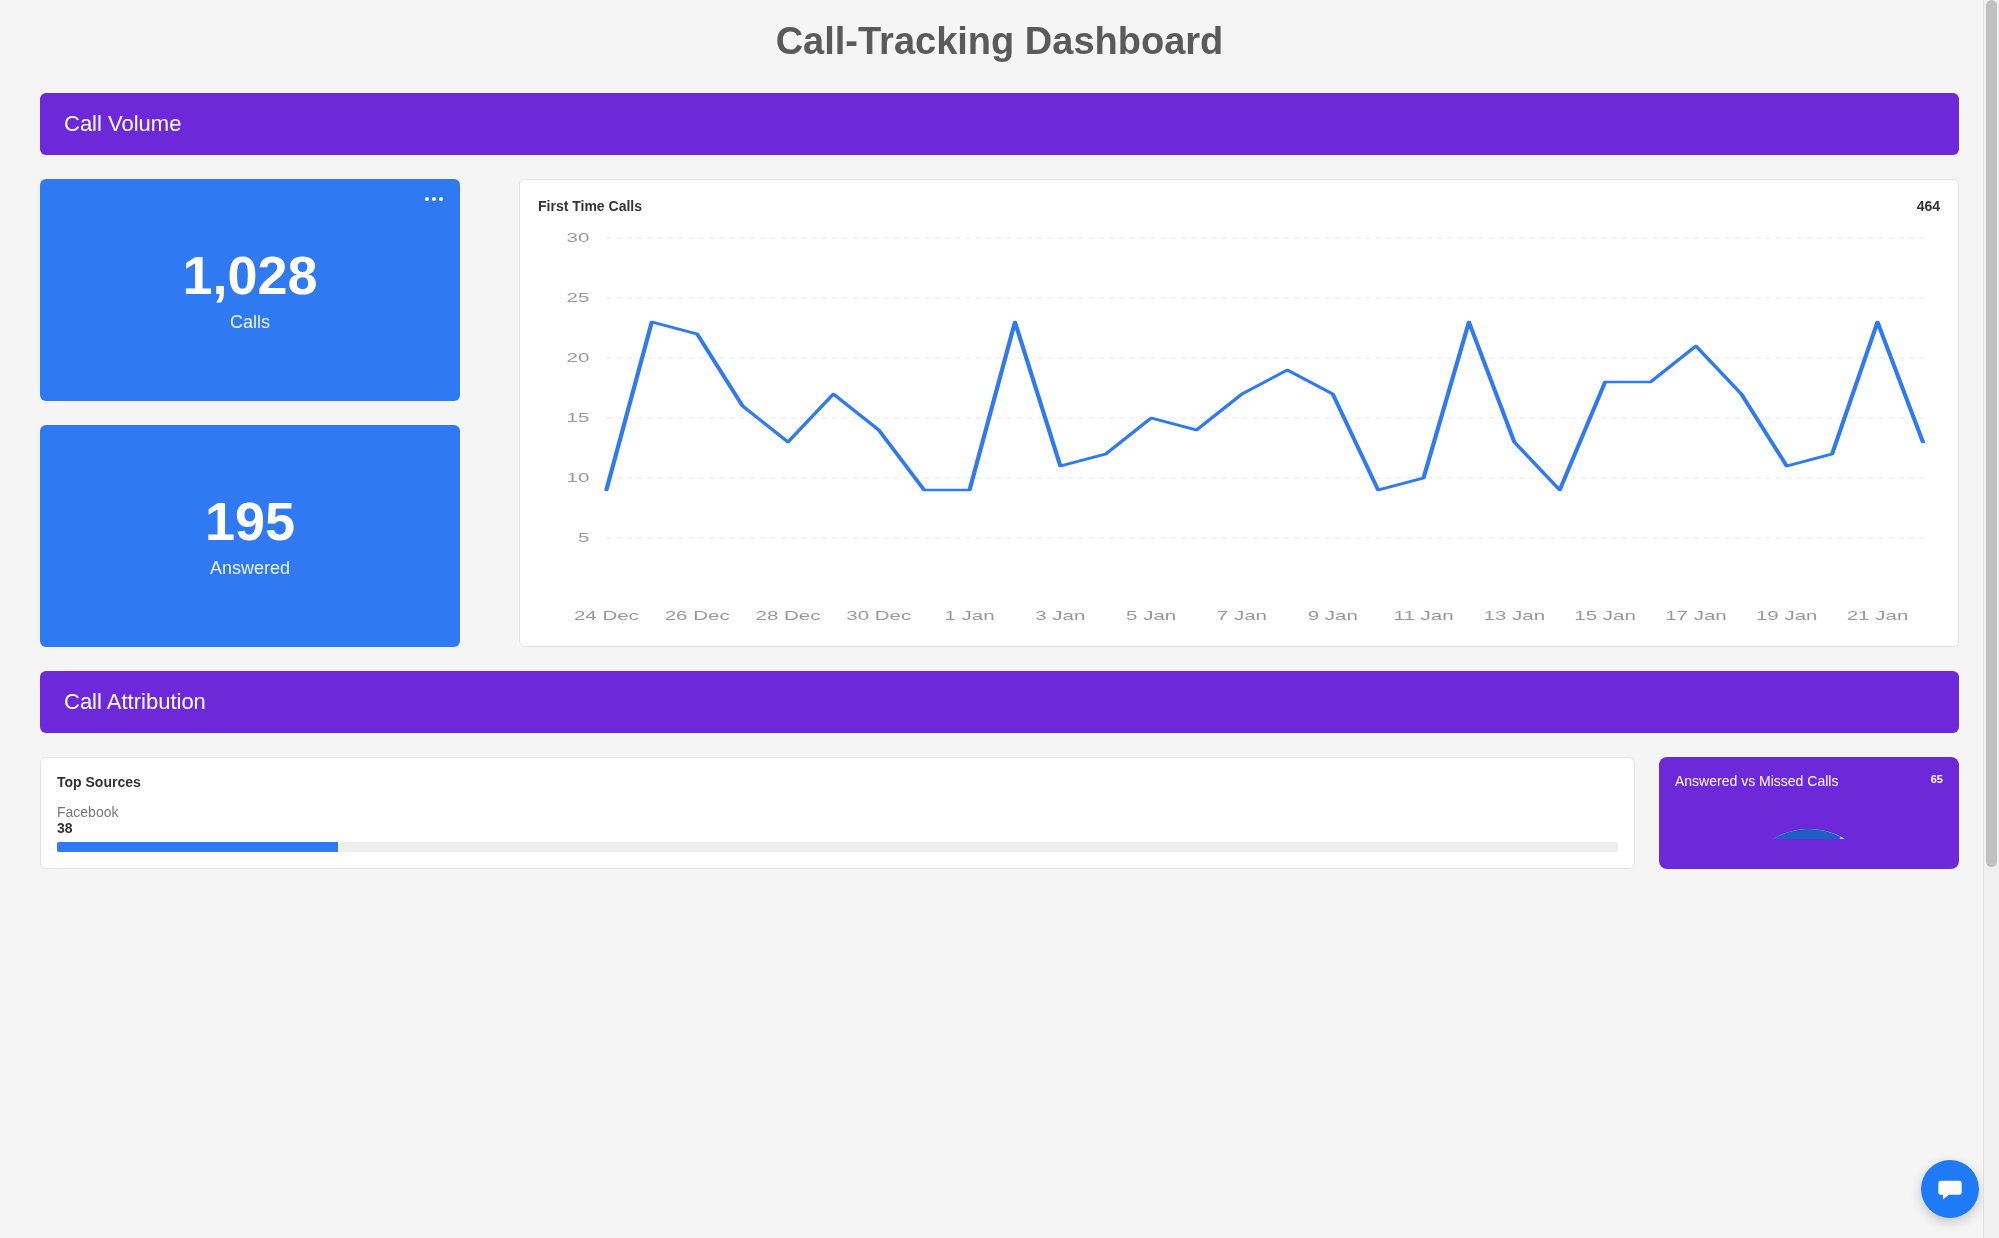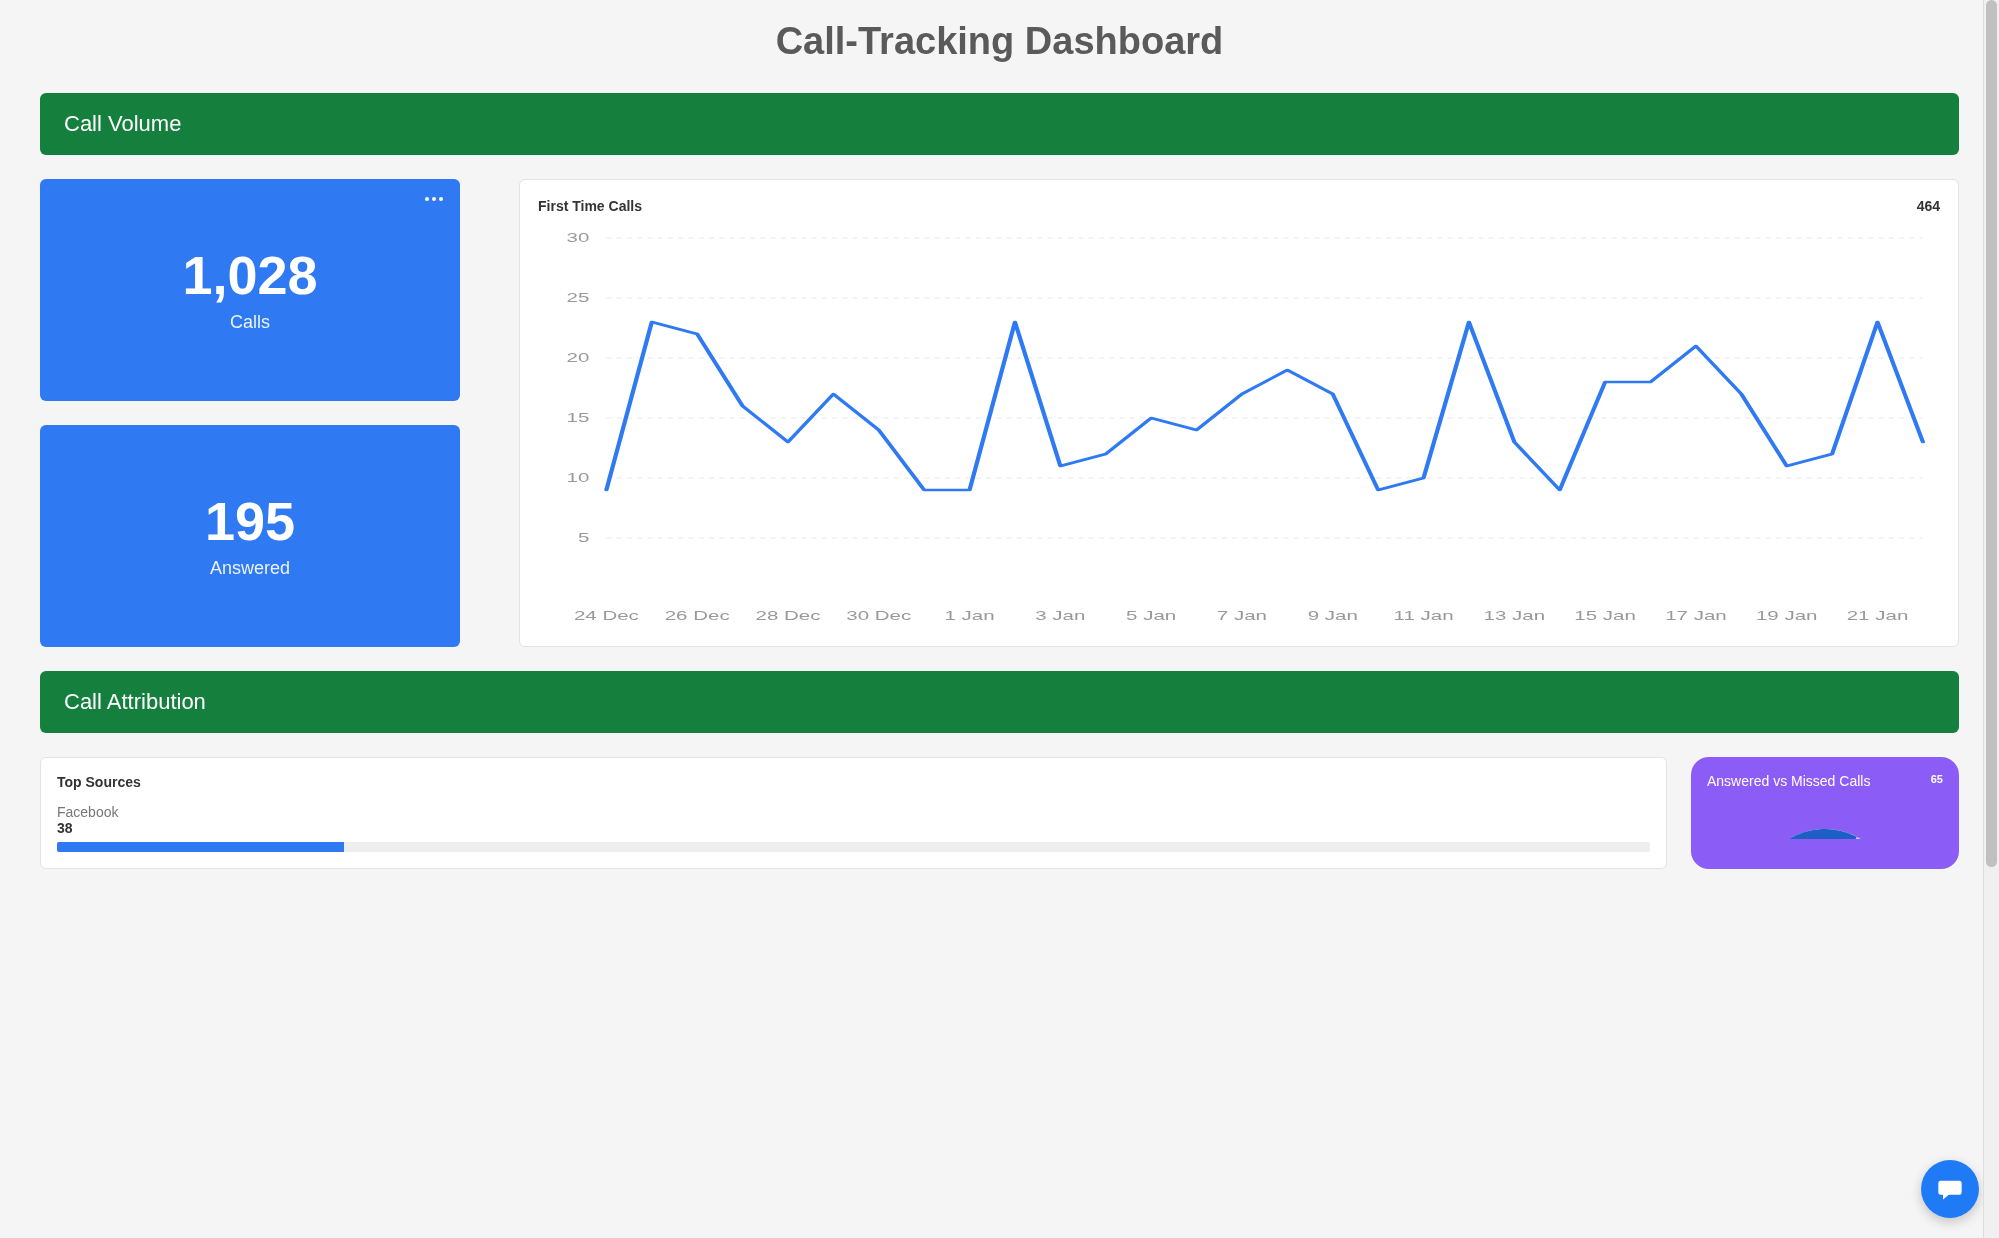--- a/index.html
+++ b/index.html
@@ -10,21 +10,21 @@
     color: #333;
   }
   .page-title {
     text-align: center;
     font-size: 38px;
     font-weight: 700;
     color: #5a5a5a;
     margin-bottom: 30px;
   }
   .section-header {
-    background: #15803d;
+    background: #6d28d9;
     color: #fff;
     padding: 18px 24px;
     font-size: 22px;
     font-weight: 500;
     border-radius: 6px;
     margin-bottom: 24px;
   }
   .row {
     display: flex;
     gap: 24px;
@@ -127,24 +127,24 @@
     height: 10px;
     background: #eee;
     border-radius: 2px;
     overflow: hidden;
   }
   .bar-fill {
     height: 100%;
     background: #2f7af3;
   }
   .donut-card {
-    width: 268px;
-    background: #8b5cf6;
+    width: 300px;
+    background: #6d28d9;
     color: #fff;
-    border-radius: 18px;
+    border-radius: 8px;
     padding: 16px;
     position: relative;
   }
   .donut-title {
     font-size: 14px;
     font-weight: 500;
   }
   .donut-value {
     position: absolute;
     top: 16px;

